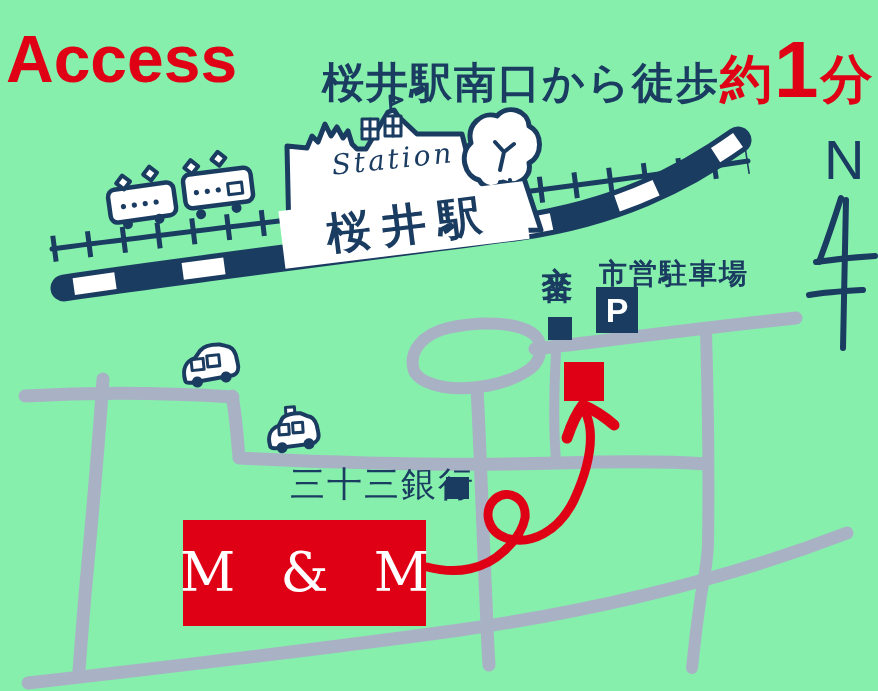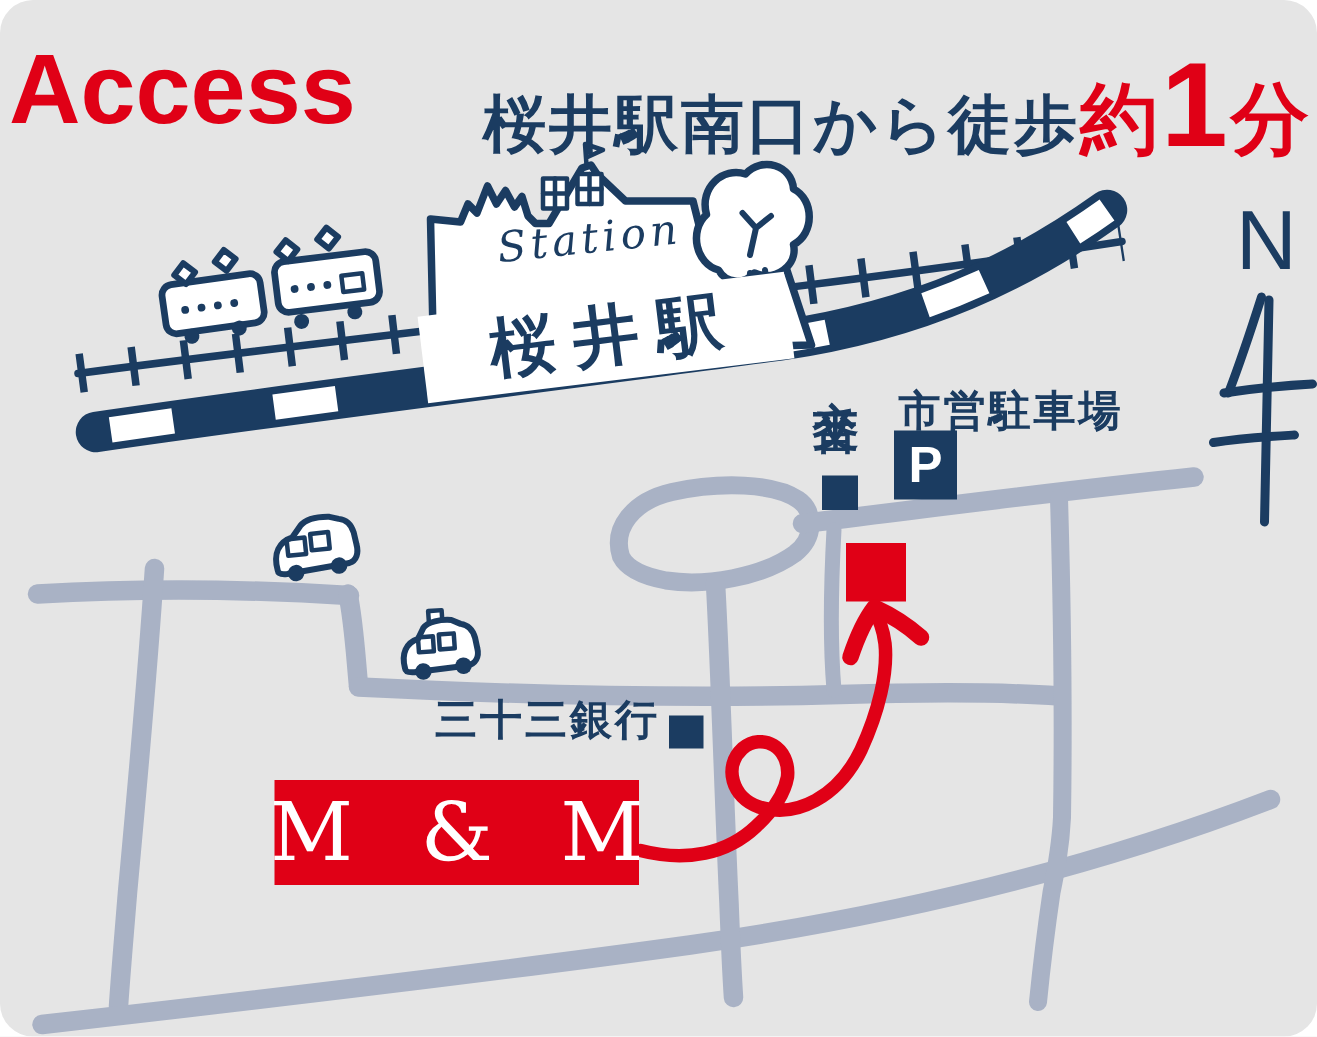--- a/index.html
+++ b/index.html
@@ -2,43 +2,42 @@
 <html><head>
 <meta charset="utf-8">
 <style>
   :root{
     --navy:#1b3c61;
     --red:#e00016;
     --road:#a9b2c5;
   }
   html,body{margin:0;padding:0;background:#fff;}
   .canvas{
-    position:relative;width:878px;height:691px;background:#e5e5e5;overflow:hidden;
+    position:relative;width:878px;height:691px;background:#86efac;overflow:hidden;
     font-family:"Liberation Sans",sans-serif;
-    border-radius:22px;
   }
   .canvas svg{position:absolute;left:0;top:0;}
   .txt{position:absolute;white-space:nowrap;line-height:1;}
   .access{left:6px;top:26px;font-size:66px;font-weight:700;color:var(--red);letter-spacing:0;}
   .route{left:322px;top:30px;display:flex;align-items:baseline;color:var(--navy);}
   .route .prefix{font-size:42px;font-weight:700;letter-spacing:2px;}
   .route .approx,.route .unit{font-size:52px;font-weight:800;color:var(--red);}
   .route .minutes{font-size:80px;font-weight:800;color:var(--red);margin:0 2px;}
   .station-script{left:330px;top:149px;font:italic 28px "DejaVu Serif",serif;color:var(--navy);
     letter-spacing:3px;transform:rotate(-6deg);transform-origin:left top;}
   .station-box{left:281px;top:196px;width:246px;height:58px;background:#fff;
     transform:rotate(-7deg);display:flex;align-items:center;justify-content:center;
     font-size:44px;font-weight:700;color:var(--navy);letter-spacing:12px;text-indent:12px;}
   .kouban{left:540px;top:241px;writing-mode:vertical-rl;font-size:31px;font-weight:700;
     color:var(--navy);letter-spacing:5px;line-height:1.05;}
   .parking{left:599px;top:260px;font-size:28px;font-weight:700;color:var(--navy);letter-spacing:2px;}
   .p-badge{left:596px;top:287px;width:42px;height:46px;background:var(--navy);color:#fff;
     display:flex;align-items:center;justify-content:center;font-size:34px;font-weight:700;}
-  .bank{left:290px;top:466px;font-size:28px;font-weight:700;color:var(--navy);letter-spacing:2px;}
-  .mm-box{left:183px;top:520px;width:243px;height:70px;background:var(--red);color:#fff;
+  .bank{left:290px;top:466px;font-size:35px;font-weight:400;color:var(--navy);letter-spacing:2px;}
+  .mm-box{left:183px;top:520px;width:243px;height:106px;background:var(--red);color:#fff;
     display:flex;align-items:center;justify-content:center;
     font-family:"DejaVu Serif",serif;font-size:54px;letter-spacing:14px;text-indent:14px;}
   .compass-n{left:824px;top:132px;font-size:56px;color:var(--navy);}
 </style>
 </head>
 <body>
 
 <div class="canvas">
 
   <svg width="878" height="691" viewBox="0 0 878 691">

